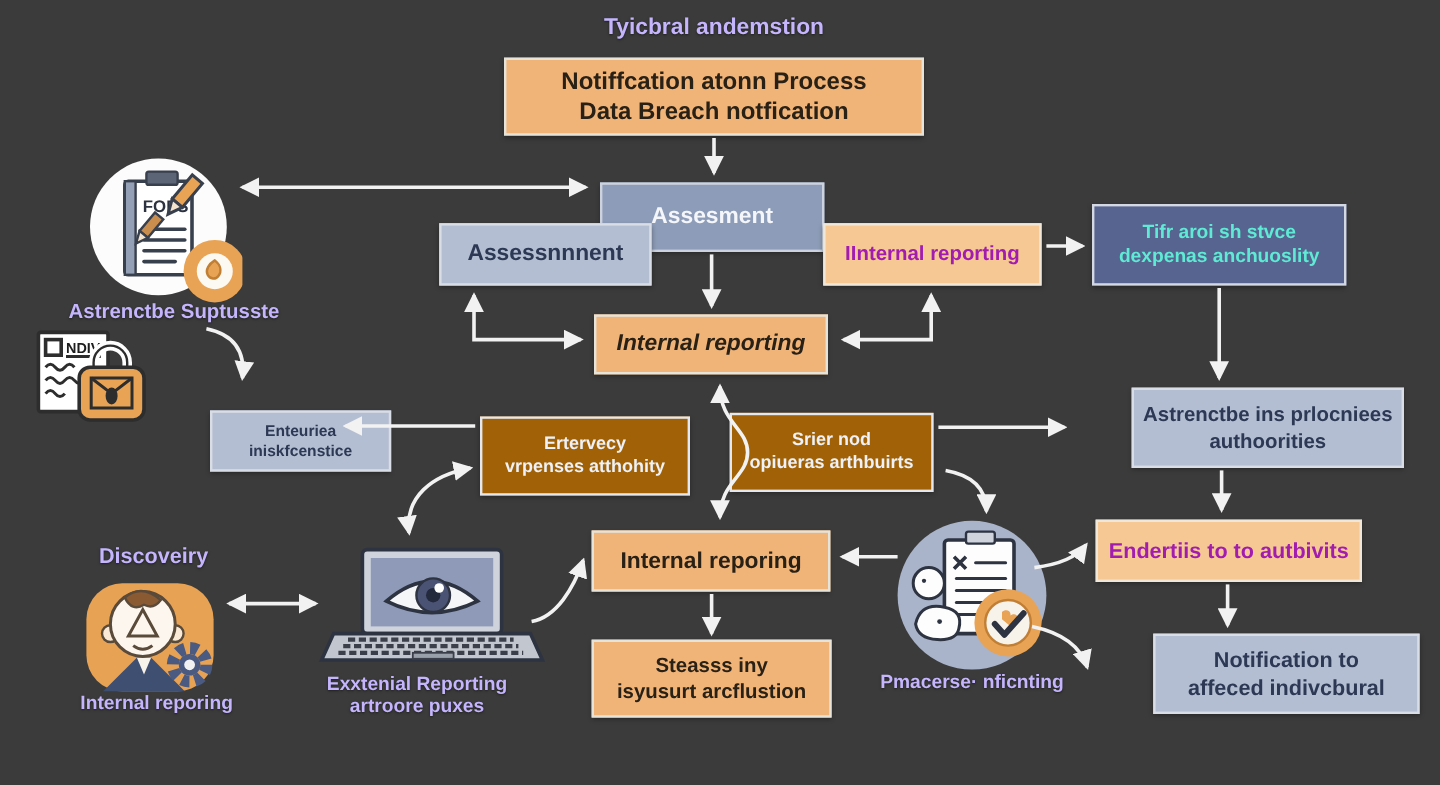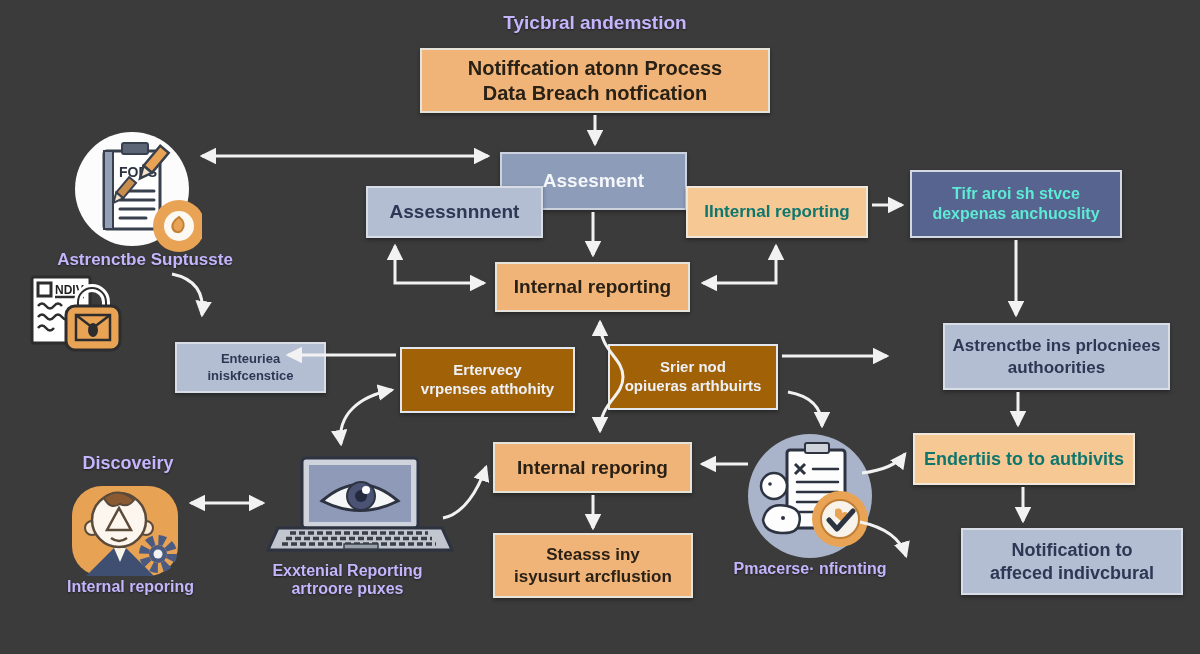--- a/index.html
+++ b/index.html
@@ -9,21 +9,21 @@
     font-family:"Liberation Sans",sans-serif;
   }
   .abs{position:absolute;}
   .box{
     position:absolute;display:flex;flex-direction:column;align-items:center;justify-content:center;
     text-align:center;font-weight:bold;line-height:1.25;
     border:2px solid #e6e3da;box-shadow:0 2px 4px rgba(0,0,0,.35);
     box-sizing:border-box;padding:2px 6px;
   }
   .box-orange{background:#f0b478;color:#2a2116;}
-  .box-orange-light{background:#f5c894;color:#0f766e;border-color:#efe8da;align-items:center;}
+  .box-orange-light{background:#f5c894;color:#a21caf;border-color:#efe8da;align-items:center;}
   .box-slate{background:#8d9cb8;color:#f4f6fa;border-color:#ccd3df;}
   .box-slate-light{background:#b4bed2;color:#2c3854;border-color:#d9dde5;margin-left:48px;}
   .box-navy{background:#a16207;color:#eef1f7;border-color:#e4e7ee;}
   .box-navy-light{background:#56648f;color:#5eead4;border-color:#d4d8e2;}
   .lbl{
     position:absolute;color:#c4b5fd;font-weight:bold;text-align:center;
     text-shadow:0 1px 2px rgba(0,0,0,.5);
   }
   svg text{font-family:"Liberation Sans",sans-serif;}
   #arrow-layer{position:absolute;left:0;top:0;z-index:5;pointer-events:none;}
@@ -48,21 +48,21 @@
 
 <div class="box box-orange-light" style="left:686px;top:186px;width:182px;height:52px;font-size:17px;">
   <span>IInternal reporting</span>
 </div>
 
 <div class="box box-navy-light" style="left:910px;top:170px;width:212px;height:68px;font-size:16px;">
   <span>Tifr aroi sh stvce</span>
   <span>dexpenas anchuoslity</span>
 </div>
 
-<div class="box box-orange" style="left:495px;top:262px;width:195px;height:50px;font-size:19px;">
+<div class="box box-orange" style="left:495px;top:262px;width:195px;height:50px;font-size:19px;font-style:italic;">
   <span>Internal reporting</span>
 </div>
 
 <div class="box box-slate-light" style="left:127px;top:342px;width:151px;height:51px;font-size:13px;">
   <span>Enteuriea</span>
   <span>iniskfcenstice</span>
 </div>
 
 <div class="box box-navy" style="left:400px;top:347px;width:175px;height:66px;font-size:15px;">
   <span>Ertervecy</span>

